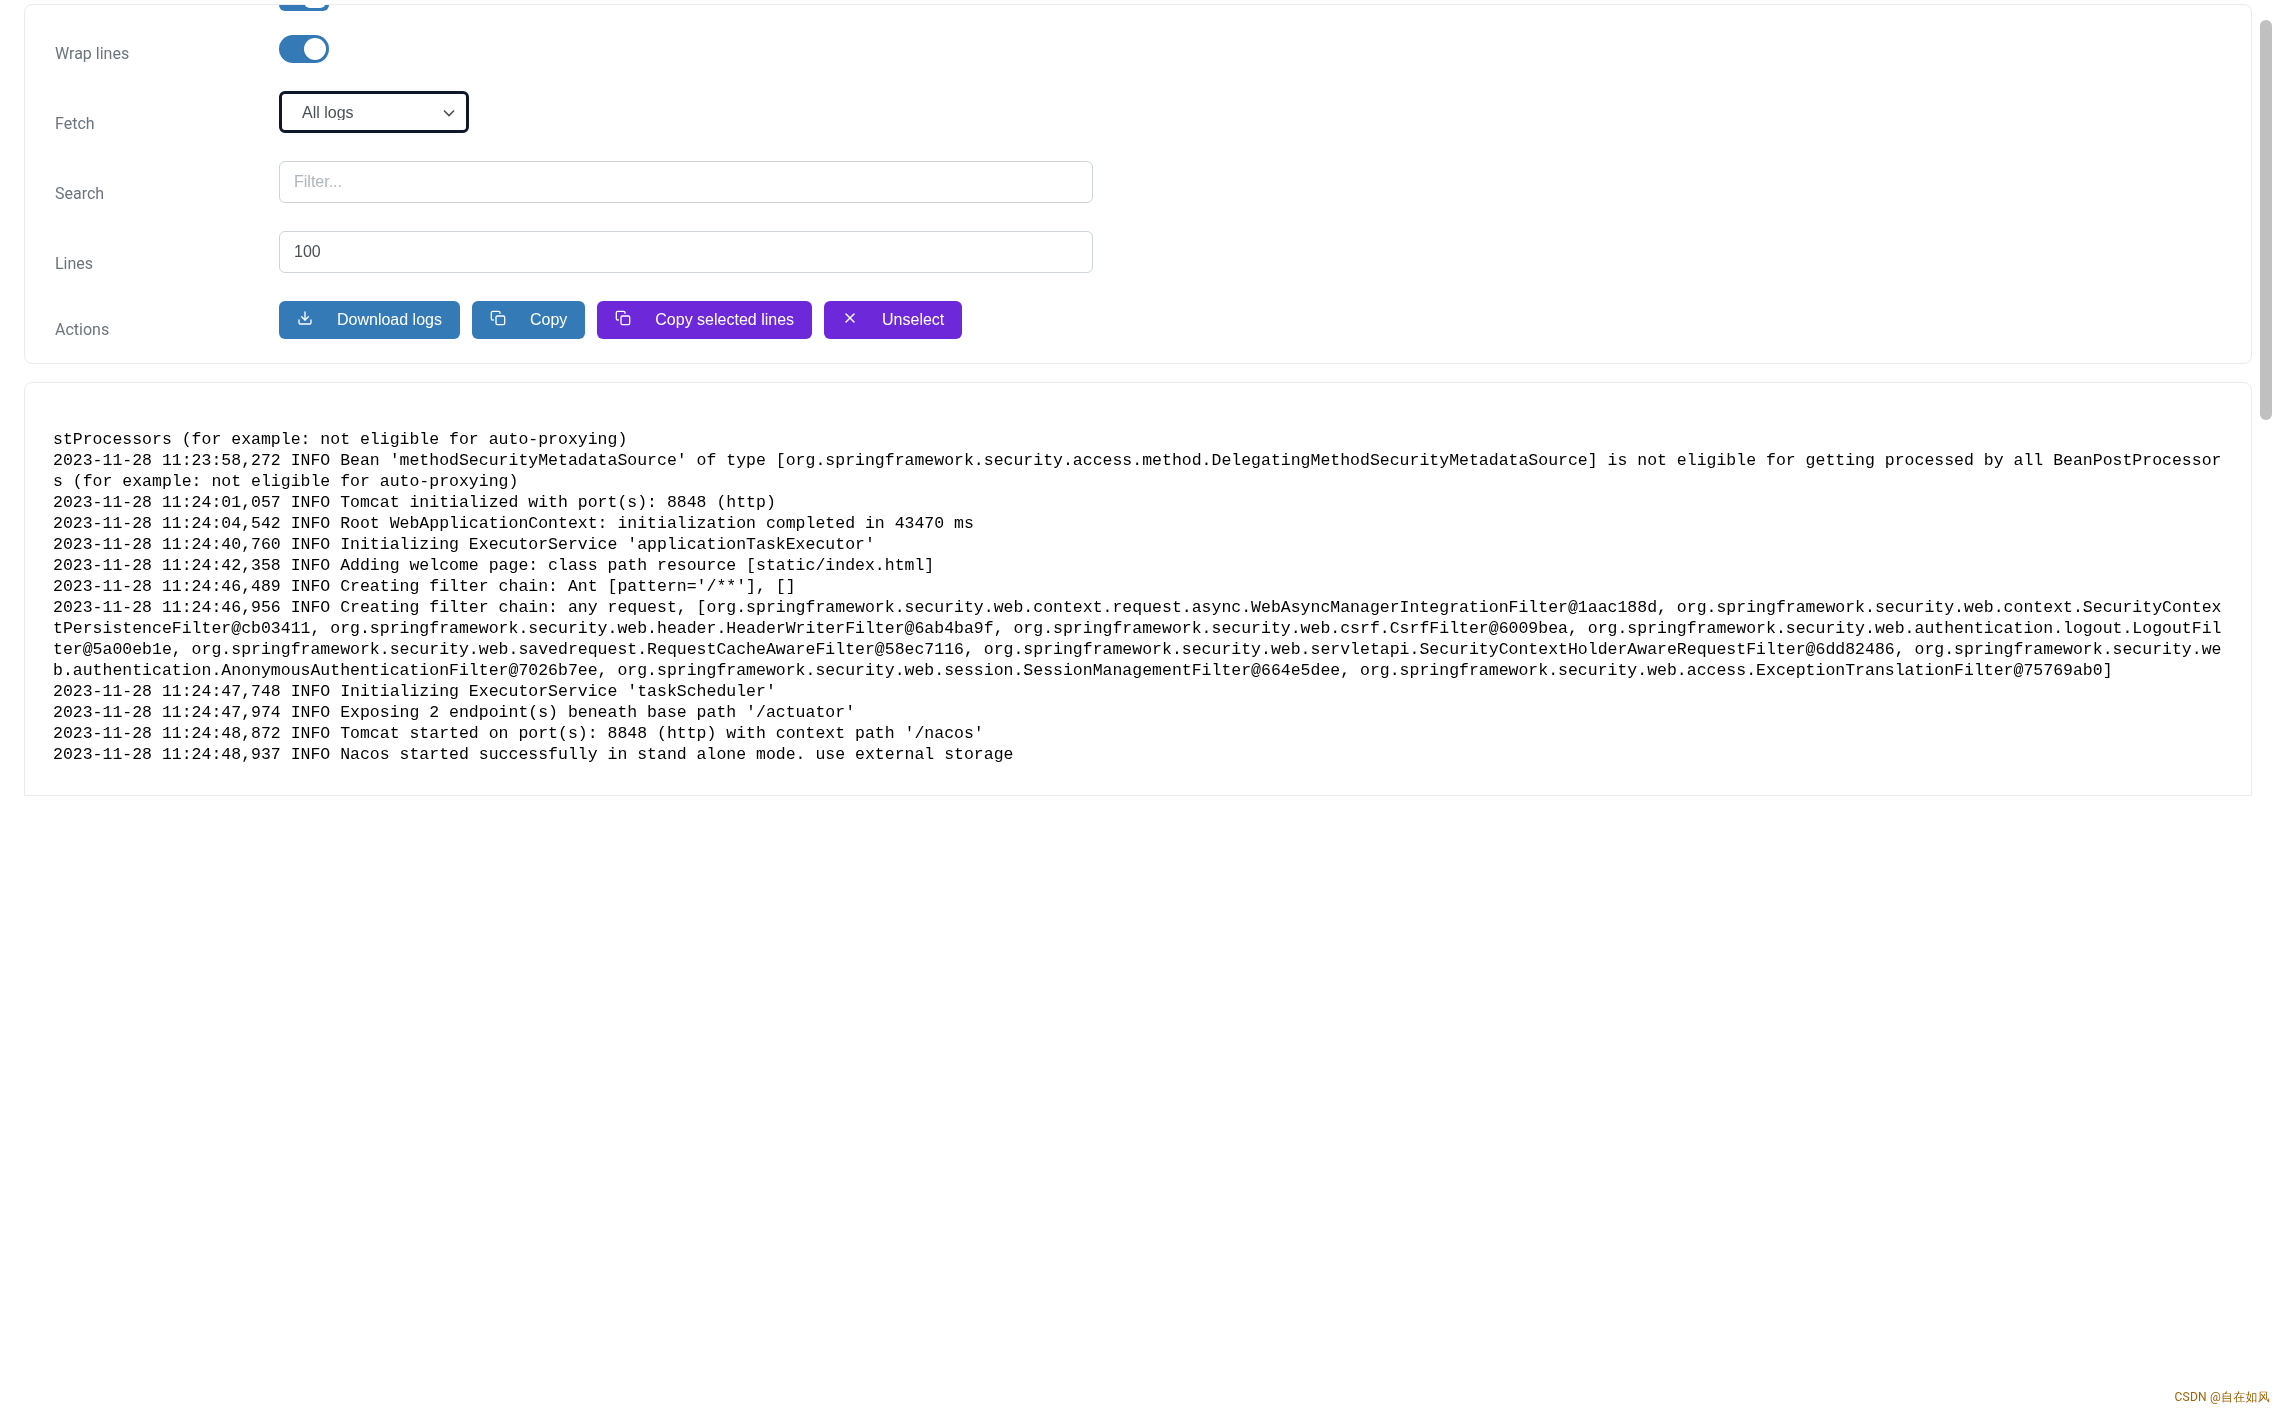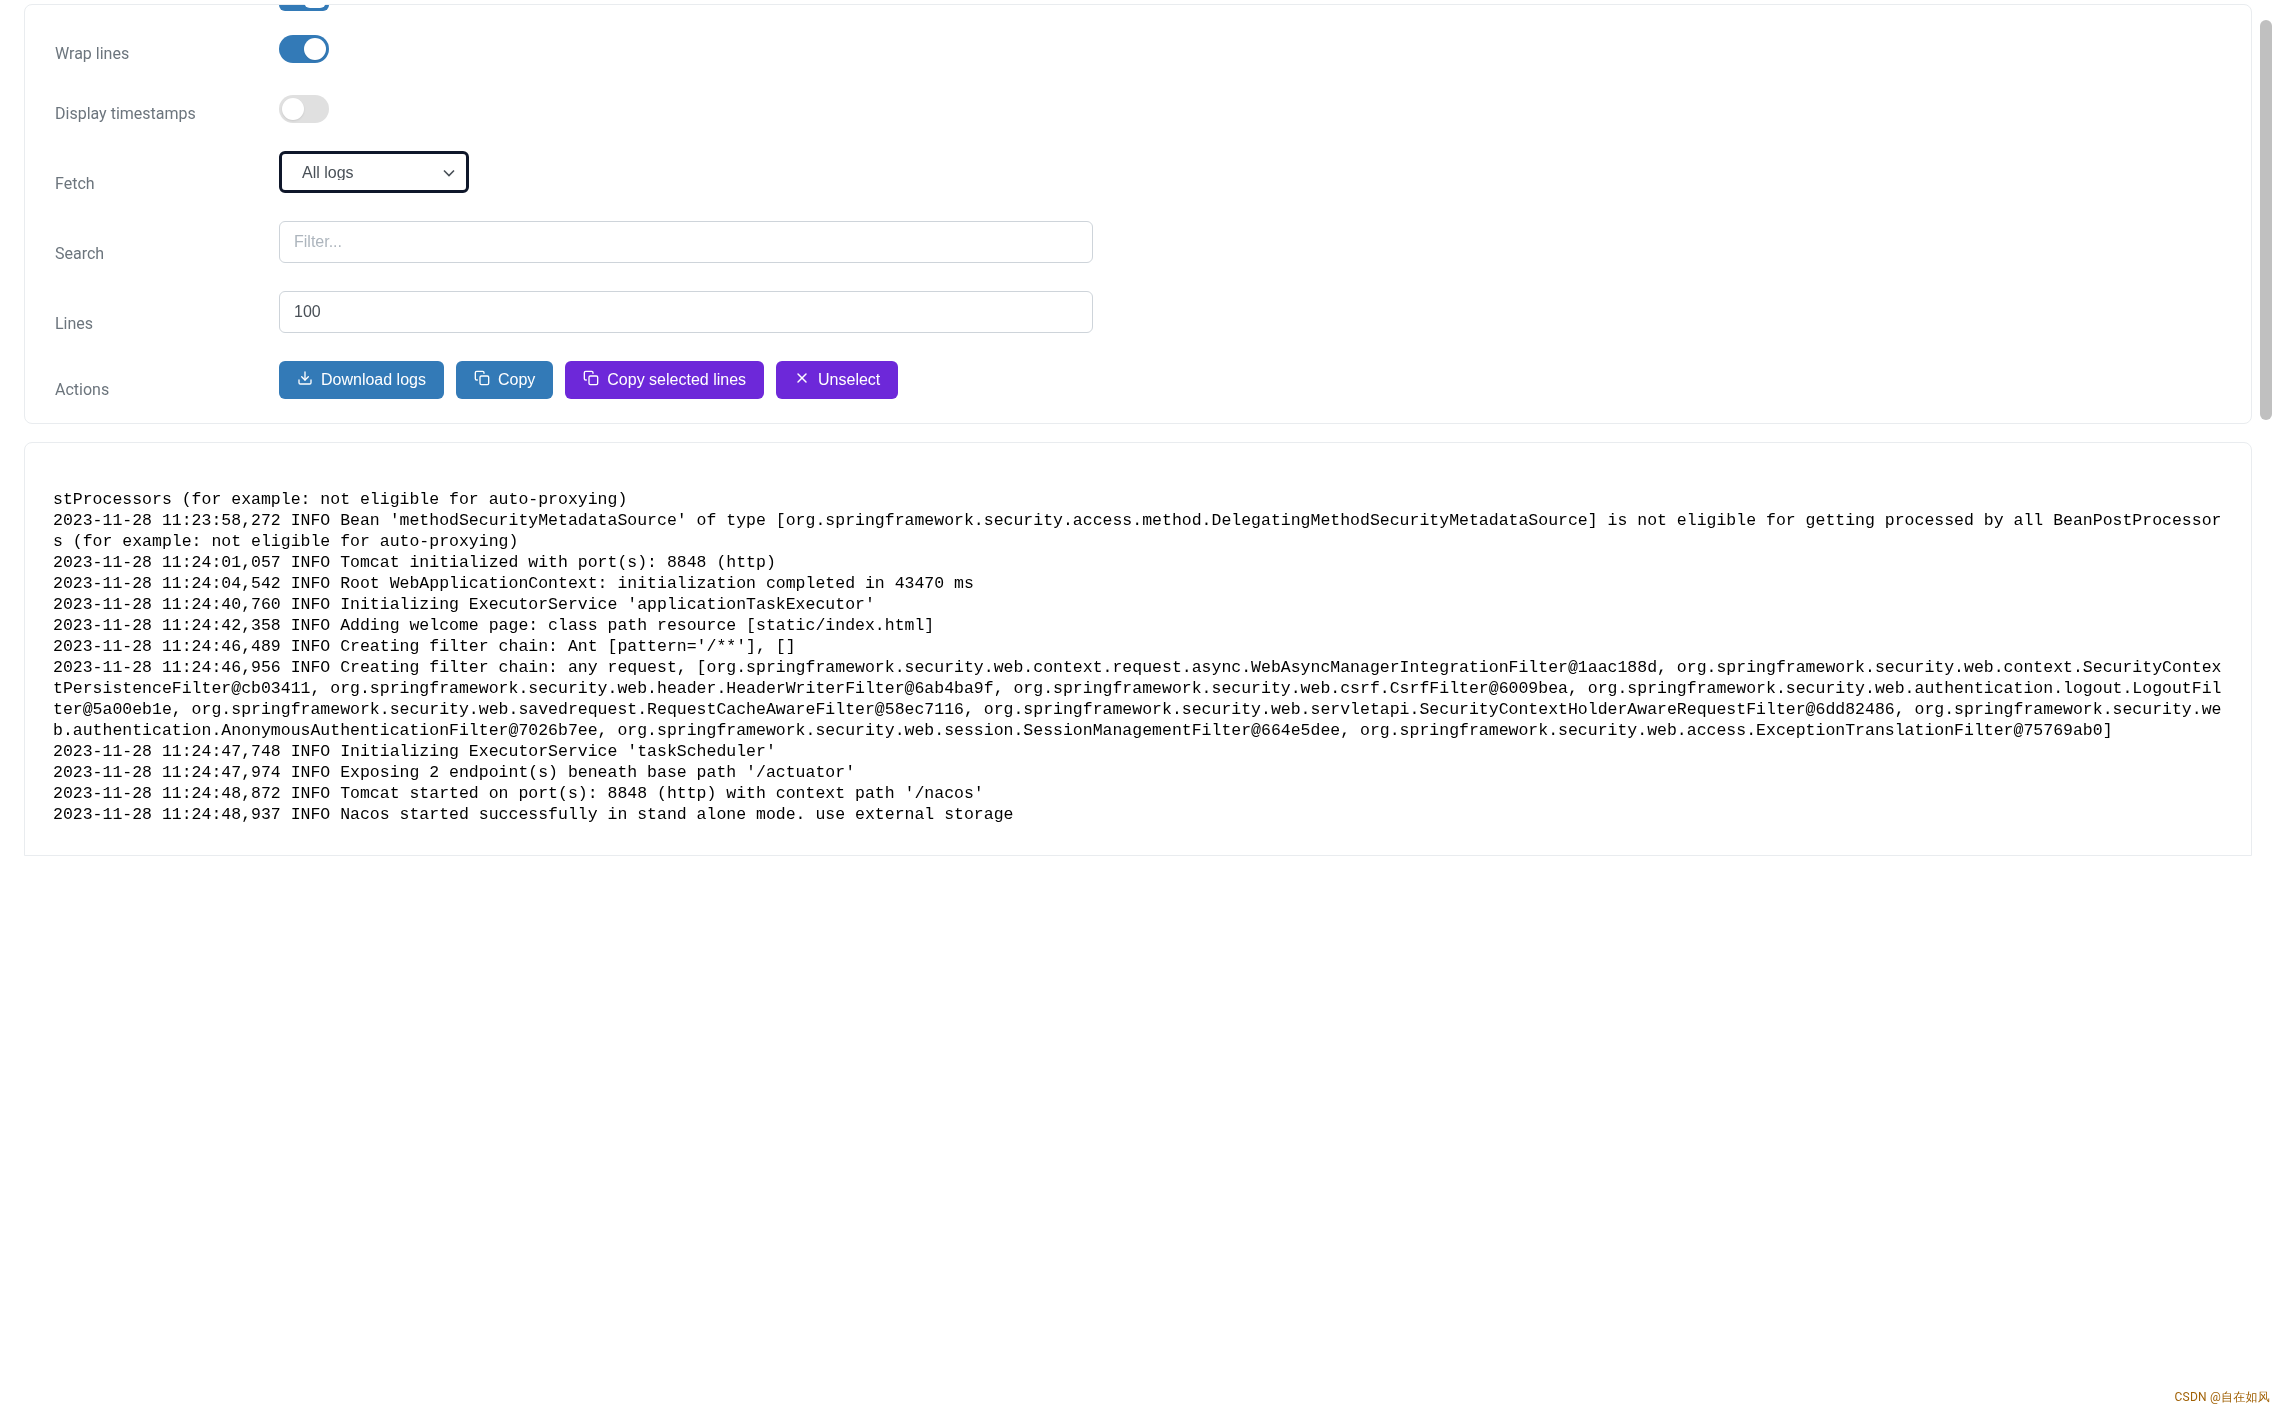--- a/index.html
+++ b/index.html
@@ -120,21 +120,21 @@
       width: 814px;
       height: 42px;
       background: #fff;
     }
     .text-input::placeholder { color: #adb5bd; }
 
     
     .btn {
       display: inline-flex;
       align-items: center;
-      gap: 8px;
+      gap: 24px;
       border: none;
       border-radius: 6px;
       padding: 9px 18px;
       font-size: 16px;
       color: #fff;
       cursor: pointer;
       height: 38px;
     }
     .btn + .btn { margin-left: 12px; }
     .btn-primary { background: #337ab7; }
@@ -194,28 +194,20 @@
 
     <div class="row">
       <div class="row-label">Wrap lines</div>
       <div class="row-content">
         <div class="switch on">
           <div class="knob"></div>
         </div>
       </div>
     </div>
 
-    <div class="row">
-      <div class="row-label">Display timestamps</div>
-      <div class="row-content">
-        <div class="switch off">
-          <div class="knob"></div>
-        </div>
-      </div>
-    </div>
 
     <div class="row">
       <div class="row-label">Fetch</div>
       <div class="row-content">
         <div class="select">
           <select>
             <option>All logs</option>
           </select>
           <span class="chev">
             <svg viewBox="0 0 12 8" width="12" height="8">

